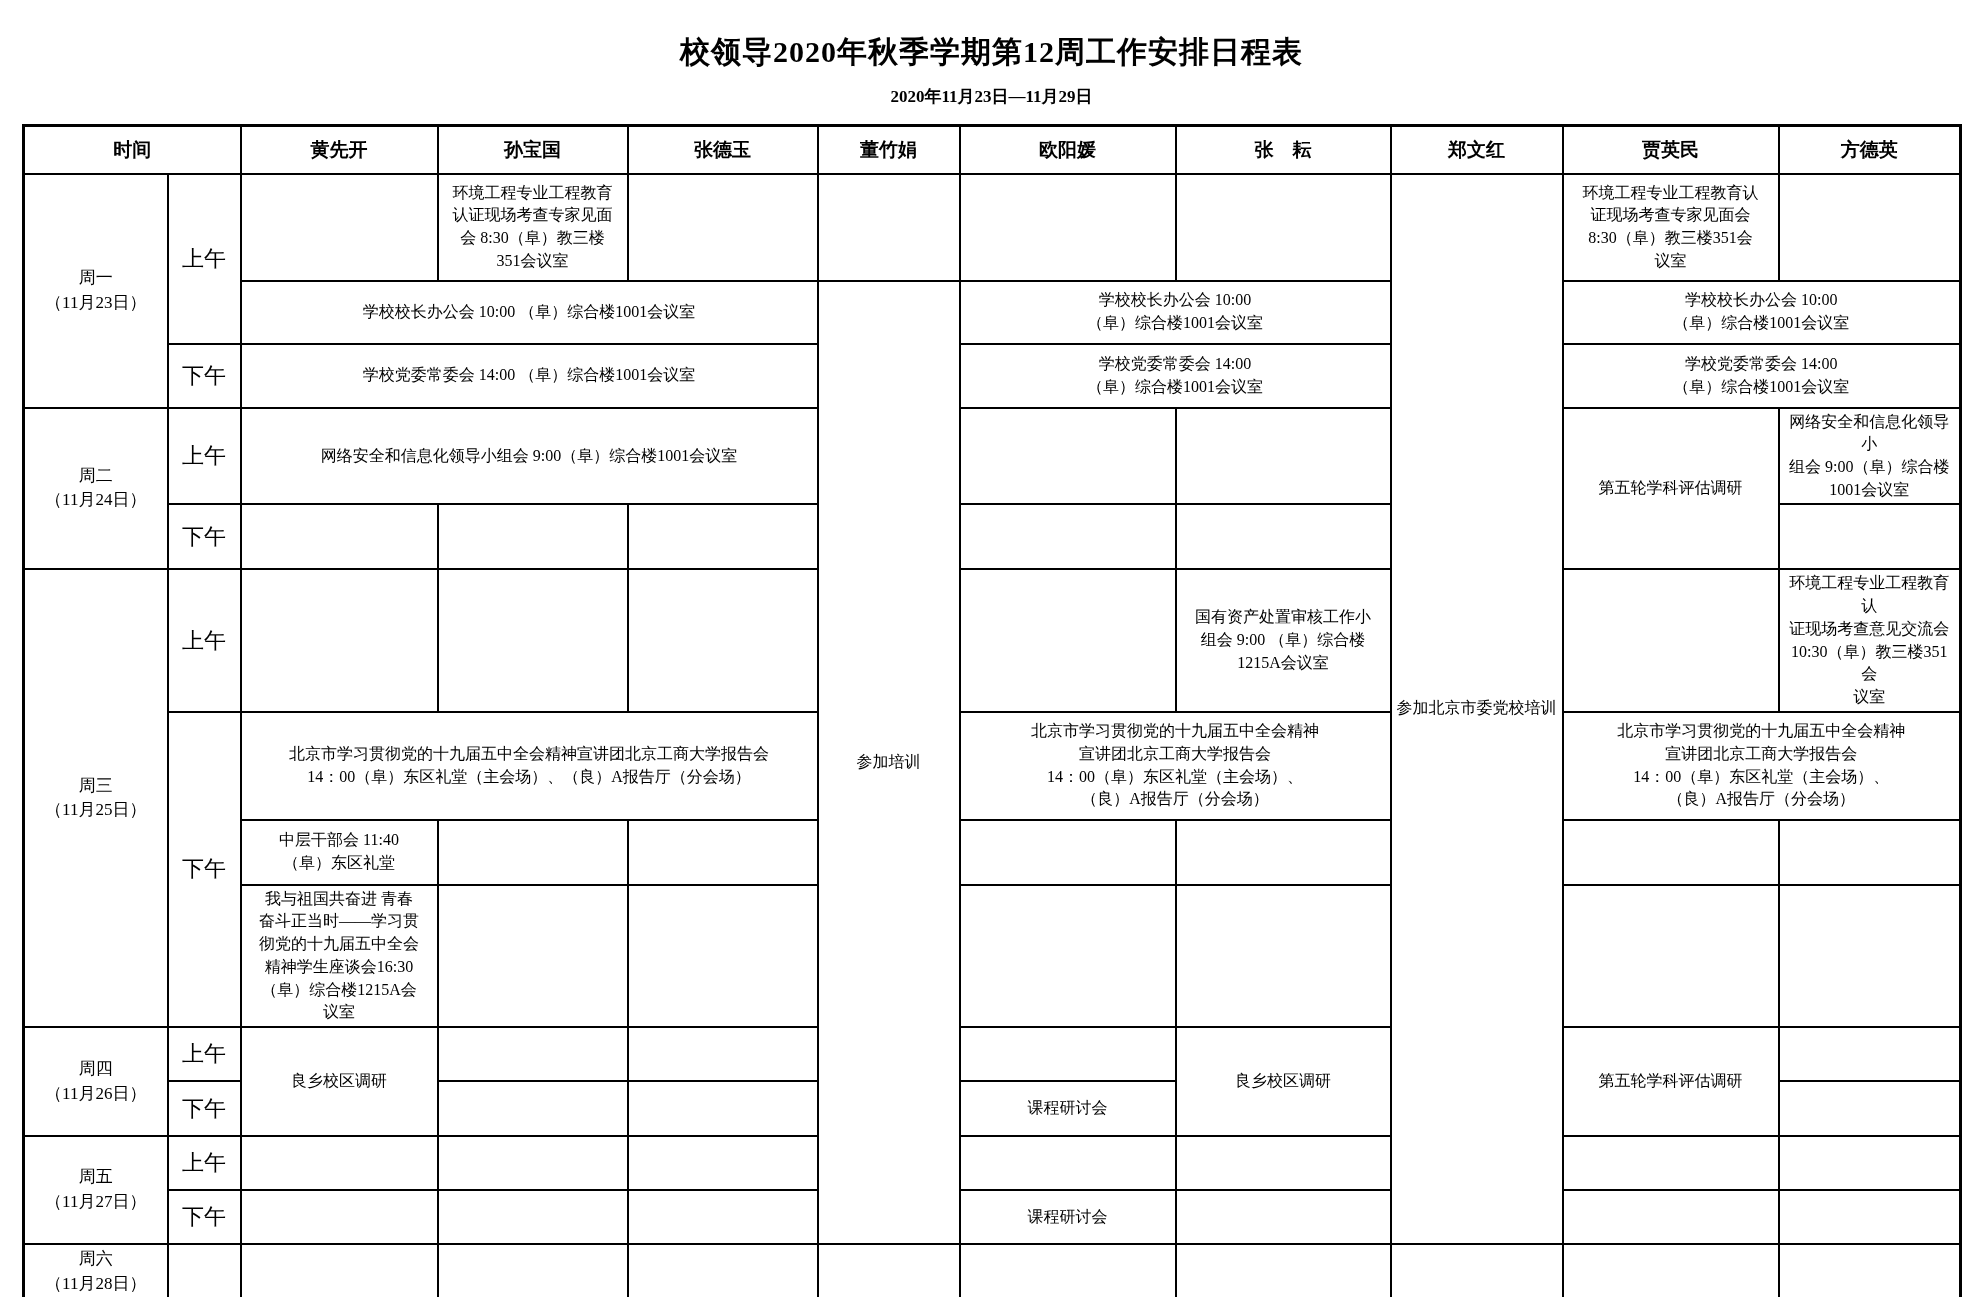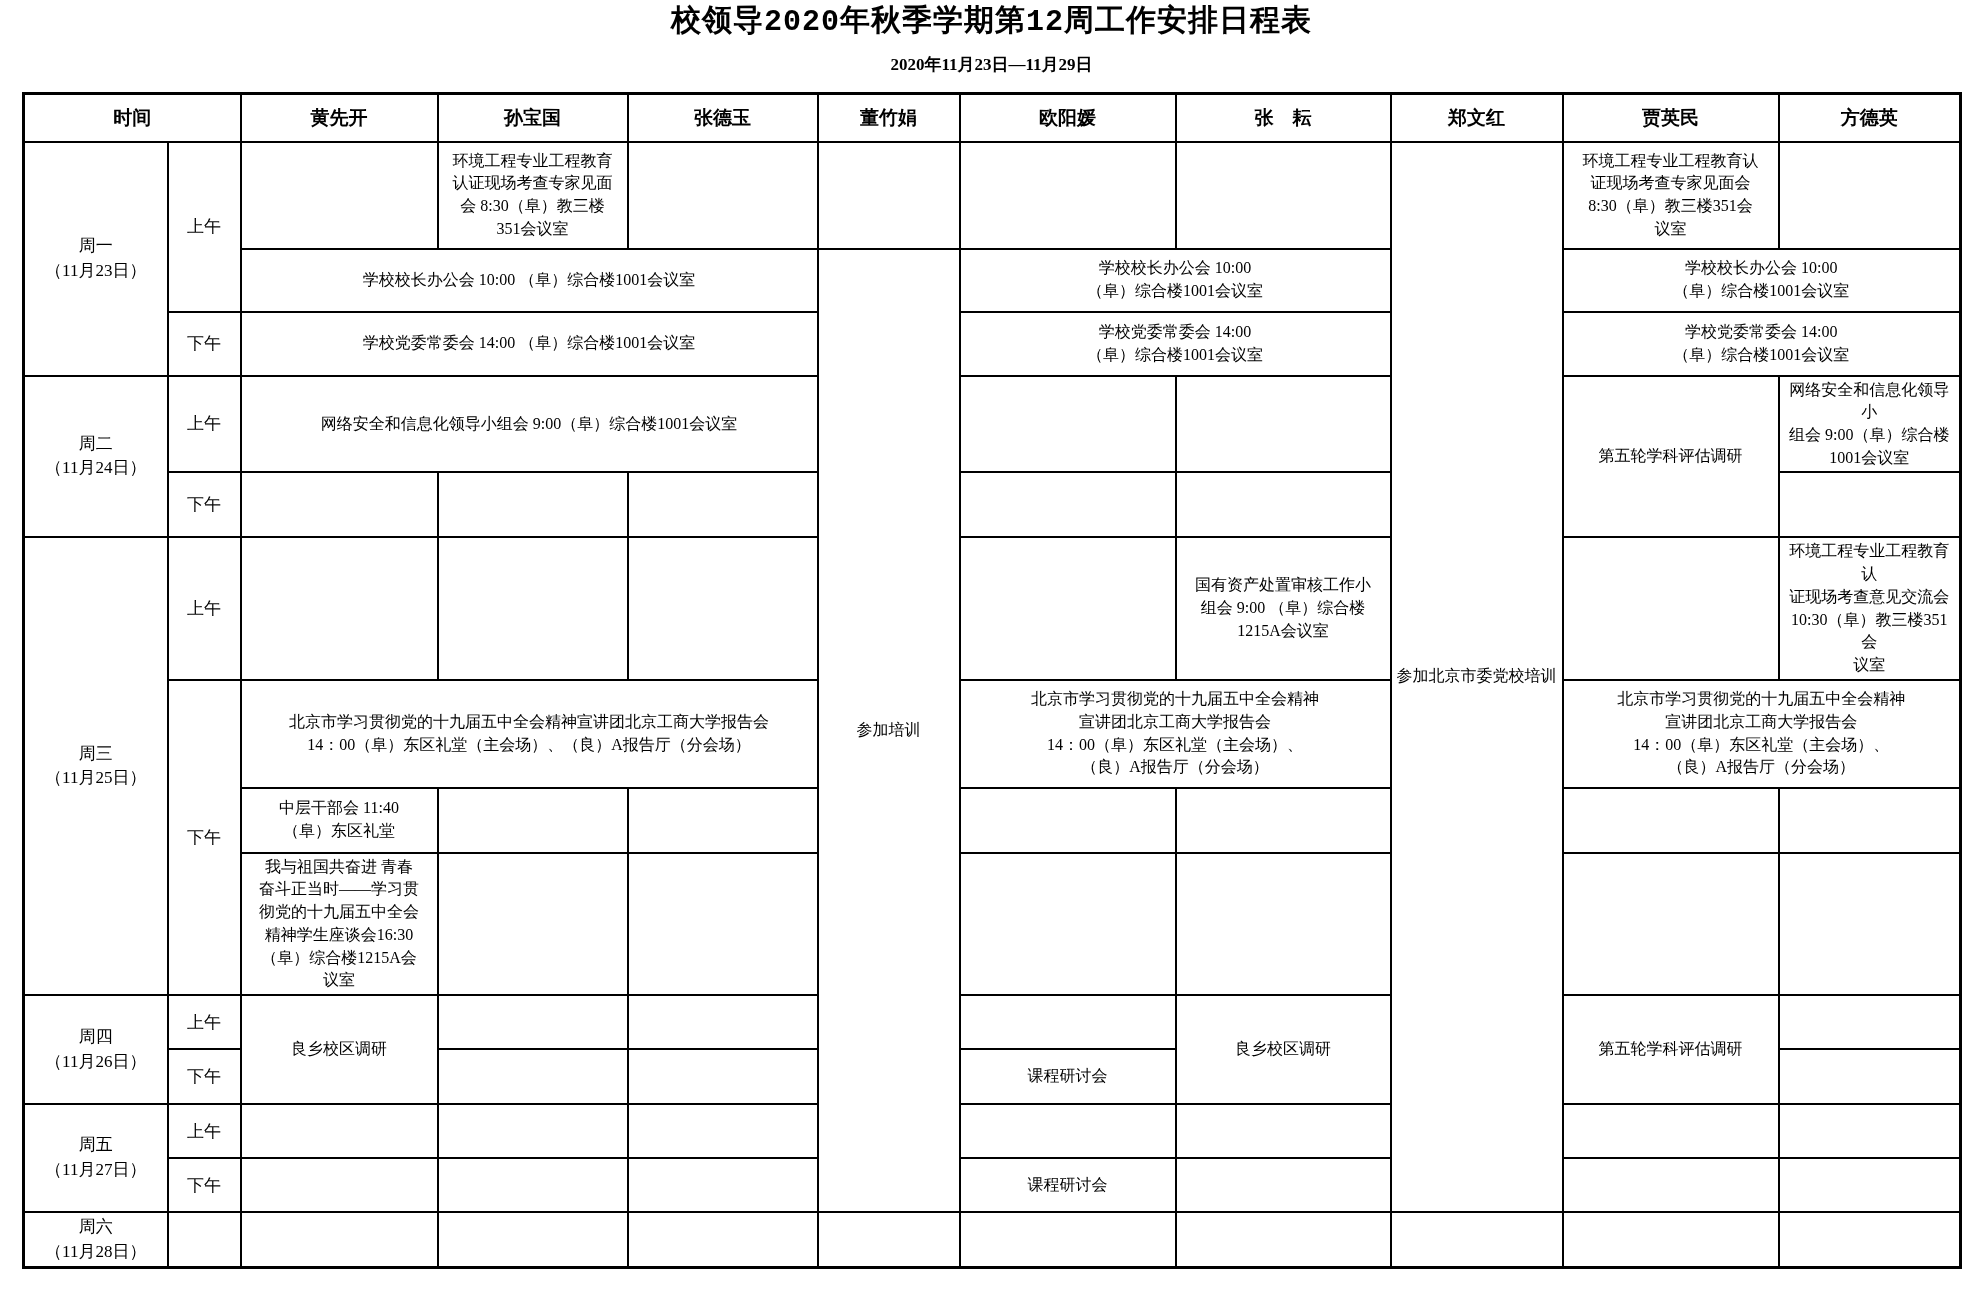--- a/index.html
+++ b/index.html
@@ -7,25 +7,25 @@
     margin: 0; padding: 0;
     width: 1983px; height: 1297px;
     background: #ffffff;
     font-family: "Liberation Serif", "DejaVu Serif", serif;
     color: #000;
     overflow: hidden;
   }
   .page { width: 1983px; height: 1297px; position: relative; }
   .title {
     margin: 0;
+    padding-top: 32px;
     text-align: center;
     font-size: 30px;
     font-weight: bold;
     letter-spacing: 1px;
-    font-family: Liberation Mono, monospace;
   }
   .subtitle {
     margin-top: 12px;
     text-align: center;
     font-size: 17px;
     font-weight: bold;
   }
   table.schedule {
     margin-left: 22px;
     margin-top: 16px;
@@ -38,21 +38,21 @@
     border: 2px solid #000;
     vertical-align: middle;
     text-align: center;
     padding: 2px 5px;
     white-space: pre-line;
     overflow: hidden;
   }
   table.schedule thead tr { height: 48px; }
   table.schedule th { font-size: 19px; font-weight: bold; }
   td.day   { font-size: 17px; font-weight: normal; line-height: 1.45; }
-  td.ampm  { font-size: 17px; font-weight: normal; }
+  td.ampm  { font-size: 22px; font-weight: normal; }
   td.event { font-size: 16px; font-weight: normal; line-height: 1.42; }
   td.left  { text-align: left; }
 </style>
 </head>
 <body>
 
 <div class="page">
 
   <h1 class="title">校领导2020年秋季学期第12周工作安排日程表</h1>
 

